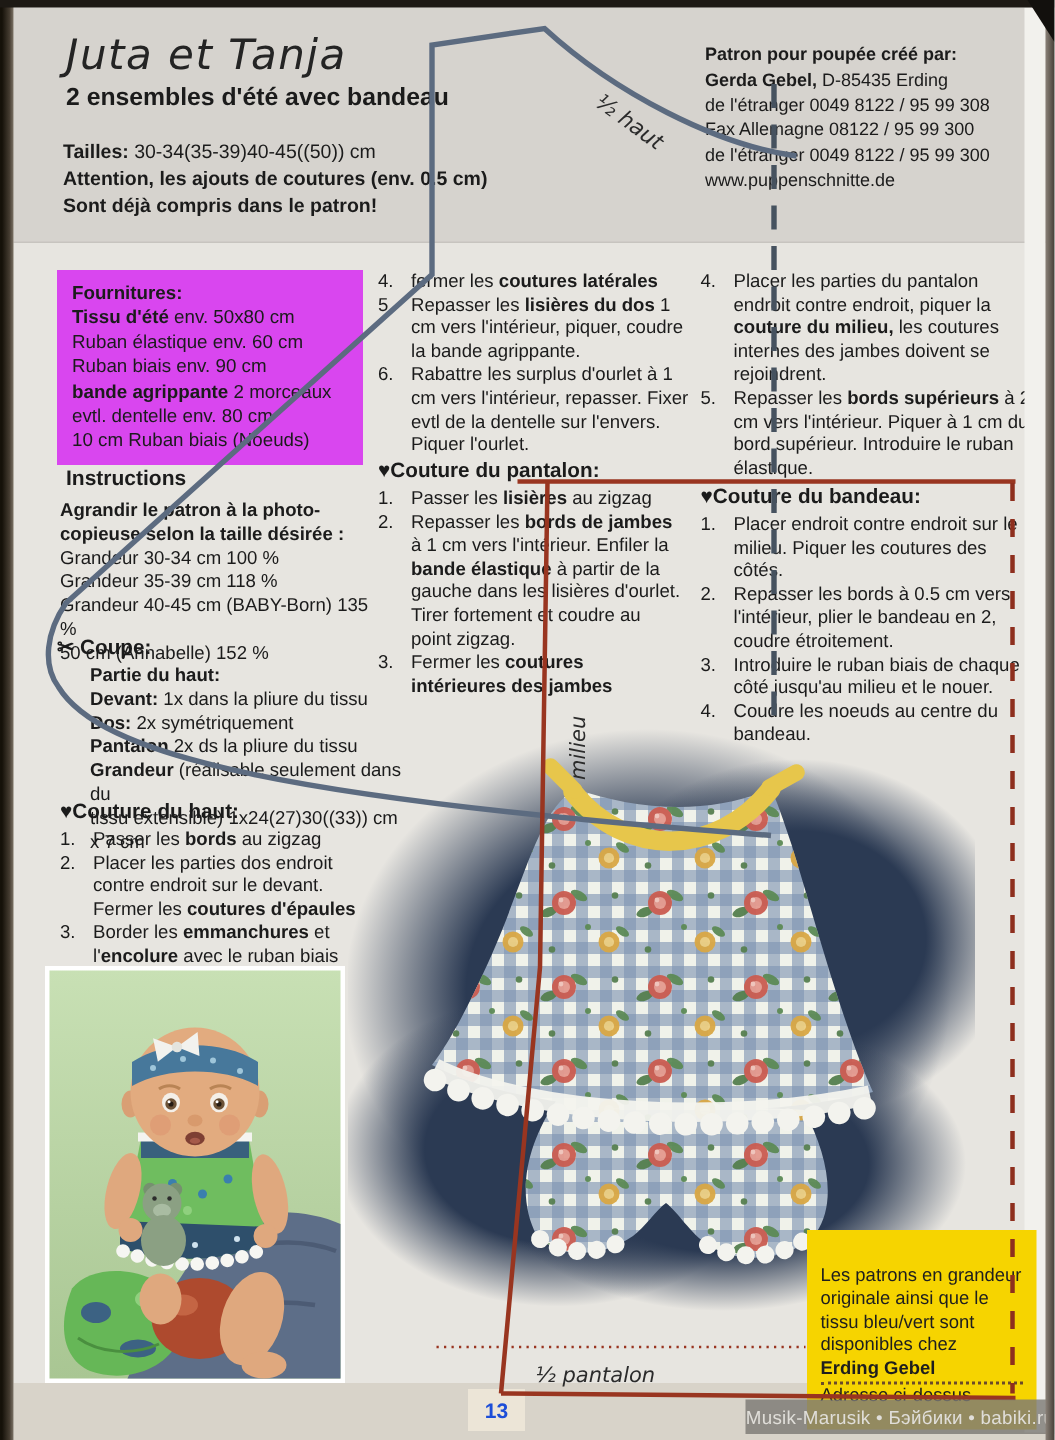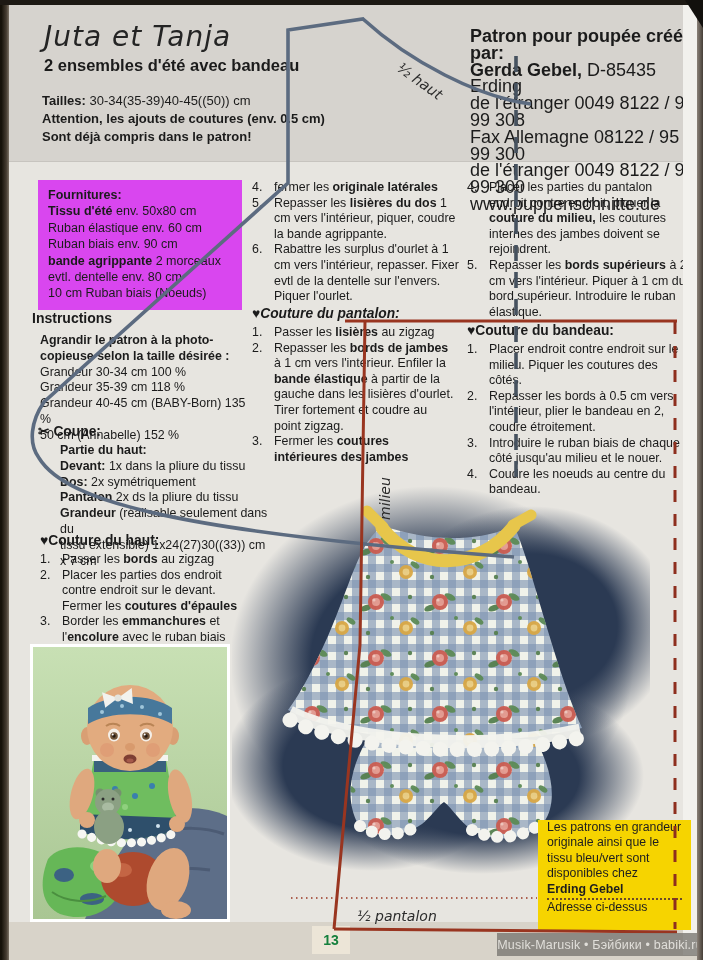--- a/index.html
+++ b/index.html
@@ -13,48 +13,48 @@
   .edge-left{position:absolute;left:0;top:0;width:9px;height:960px;background:linear-gradient(90deg,#151109 15%,#453c31 70%,#7c7366);z-index:9;}
   .edge-top{position:absolute;left:0;top:0;width:703px;height:5px;background:#1d1914;z-index:9;}
   .edge-right{position:absolute;right:0;top:0;width:6px;height:960px;background:linear-gradient(90deg,#8a8178,#463f37);z-index:9;}
   .corner-tr{position:absolute;right:0;top:0;width:0;height:0;border-left:18px solid transparent;border-top:28px solid #12100d;z-index:9;}
 
   
   .abs{position:absolute;}
   .title{left:44px;top:20px;font-family:"DejaVu Sans",sans-serif;font-style:italic;font-size:28px;letter-spacing:1px;color:#242424;z-index:3;}
   .subtitle{left:44px;top:56px;font-size:16.5px;font-weight:700;z-index:3;}
   .sizes{left:42px;top:92px;font-size:13px;line-height:18px;z-index:3;}
-  .contact{left:470px;top:28px;font-size:18px;line-height:16.8px;z-index:3;}
+  .contact{left:470px;top:28px;font-size:12px;line-height:16.8px;z-index:3;}
   .fournitures{left:38px;top:180px;width:184px;background:#d946ef;padding:7px 10px 8px 10px;font-size:12.5px;line-height:16.4px;z-index:3;}
   .fournitures .bt{font-weight:700;}
   .sec-title{font-size:14px;font-weight:700;z-index:3;}
   .lines{font-size:12.4px;line-height:15.8px;z-index:3;}
   .steps{z-index:3;}
   .step{display:flex;font-size:12.4px;line-height:15.6px;}
   .step .n{width:22px;flex:none;}
   .step .t{flex:1;}
   .h3{font-size:13.8px;font-weight:700;z-index:3;}
   b{font-weight:700;}
 
   
   .clothes-photo{position:absolute;left:232px;top:476px;width:418px;height:402px;z-index:2;}
   .doll-photo{position:absolute;left:30px;top:644px;width:200px;height:278px;z-index:2;}
 
   
-  .promo{position:absolute;left:538px;top:820px;width:135px;height:103px;background:#f6d400;padding:0 9px 7px 9px;
+  .promo{position:absolute;left:538px;top:820px;width:135px;height:103px;background:#f6d400;padding:23px 9px 7px 9px;
          font-size:12.3px;line-height:15.3px;color:#1e1e1e;z-index:5;}
   .promo .name{font-weight:700;border-bottom:2px dotted #6b4a2a;display:block;padding-bottom:1px;margin-top:1px;}
 
   
   .overlay{position:absolute;left:0;top:0;width:703px;height:960px;z-index:6;pointer-events:none;}
   .overlay text{font-family:"DejaVu Sans",sans-serif;font-style:italic;fill:#2b2b2b;}
 
   
   .pagenum{position:absolute;left:312px;top:926px;width:38px;height:28px;background:#ece5d7;z-index:3;
-           font-size:14px;font-weight:700;color:#15803d;display:flex;align-items:center;justify-content:center;}
+           font-size:14px;font-weight:700;color:#1d4ed8;display:flex;align-items:center;justify-content:center;}
   .watermark{position:absolute;left:497px;top:933px;width:206px;height:23px;background:rgba(125,122,117,0.82);z-index:7;
              color:#e0ded9;font-size:12.5px;display:flex;align-items:center;justify-content:center;letter-spacing:.2px;}
 </style>
 </head>
 <body>
 
 <div id="page">
 
   <div class="body-band"></div>
   <div class="header-band"></div>
@@ -80,21 +80,21 @@
   <div class="fournitures abs">
     <div class="bt">Fournitures:</div>
     <div><b>Tissu d'été</b> env. 50x80 cm</div>
     <div>Ruban élastique env. 60 cm</div>
     <div>Ruban biais env. 90 cm</div>
     <div><b>bande agrippante</b> 2 morceaux</div>
     <div>evtl. dentelle env. 80 cm</div>
     <div>10 cm Ruban biais (Noeuds)</div>
   </div>
 
-  <div class="abs sec-title" style="left:32px;top:310px;text-align:center;">Instructions</div>
+  <div class="abs sec-title" style="left:44px;top:310px;text-align:center;">Instructions</div>
   <div class="abs lines" style="left:40px;top:333px;width:210px;">
     <div><b>Agrandir le patron à la photo-</b></div>
     <div><b>copieuse selon la taille désirée :</b></div>
     <div>Grandeur 30-34 cm 100 %</div>
     <div>Grandeur 35-39 cm 118 %</div>
     <div>Grandeur 40-45 cm (BABY-Born) 135 %</div>
     <div>50 cm (Annabelle) 152 %</div>
   </div>
 
   <div class="abs h3" style="left:38px;top:423px;">
@@ -124,32 +124,32 @@
       </div>
     <div class="step">
         <span class="n">3.</span>
         <span class="t">Border les <b>emmanchures</b> et l'<b>encolure</b> avec le ruban biais</span>
       </div>
   </div>
 
   <div class="abs steps" style="left:252px;top:180px;width:208px;">
     <div class="step">
         <span class="n">4.</span>
-        <span class="t">fermer les <b>originale latérales</b></span>
+        <span class="t">fermer les <b>coutures latérales</b></span>
       </div>
     <div class="step">
         <span class="n">5.</span>
         <span class="t">Repasser les <b>lisières du dos</b> 1 cm vers l'intérieur, piquer, coudre la bande agrippante.</span>
       </div>
     <div class="step">
         <span class="n">6.</span>
         <span class="t">Rabattre les surplus d'ourlet à 1 cm vers l'intérieur, repasser. Fixer evtl de la dentelle sur l'envers. Piquer l'ourlet.</span>
       </div>
   </div>
-  <div class="abs h3" style="left:252px;top:306px;font-style:italic;">
+  <div class="abs h3" style="left:252px;top:306px;">
     <span>♥</span><span>Couture du pantalon:</span>
   </div>
   <div class="abs steps" style="left:252px;top:325px;width:202px;">
     <div class="step">
         <span class="n">1.</span>
         <span class="t">Passer les <b>lisières</b> au zigzag</span>
       </div>
     <div class="step">
         <span class="n">2.</span>
         <span class="t">Repasser les <b>bords de jambes</b> à 1 cm vers l'intérieur. Enfiler la <b>bande élastique</b> à partir de la gauche dans les lisières d'ourlet. Tirer fortement et coudre au point zigzag.</span>

